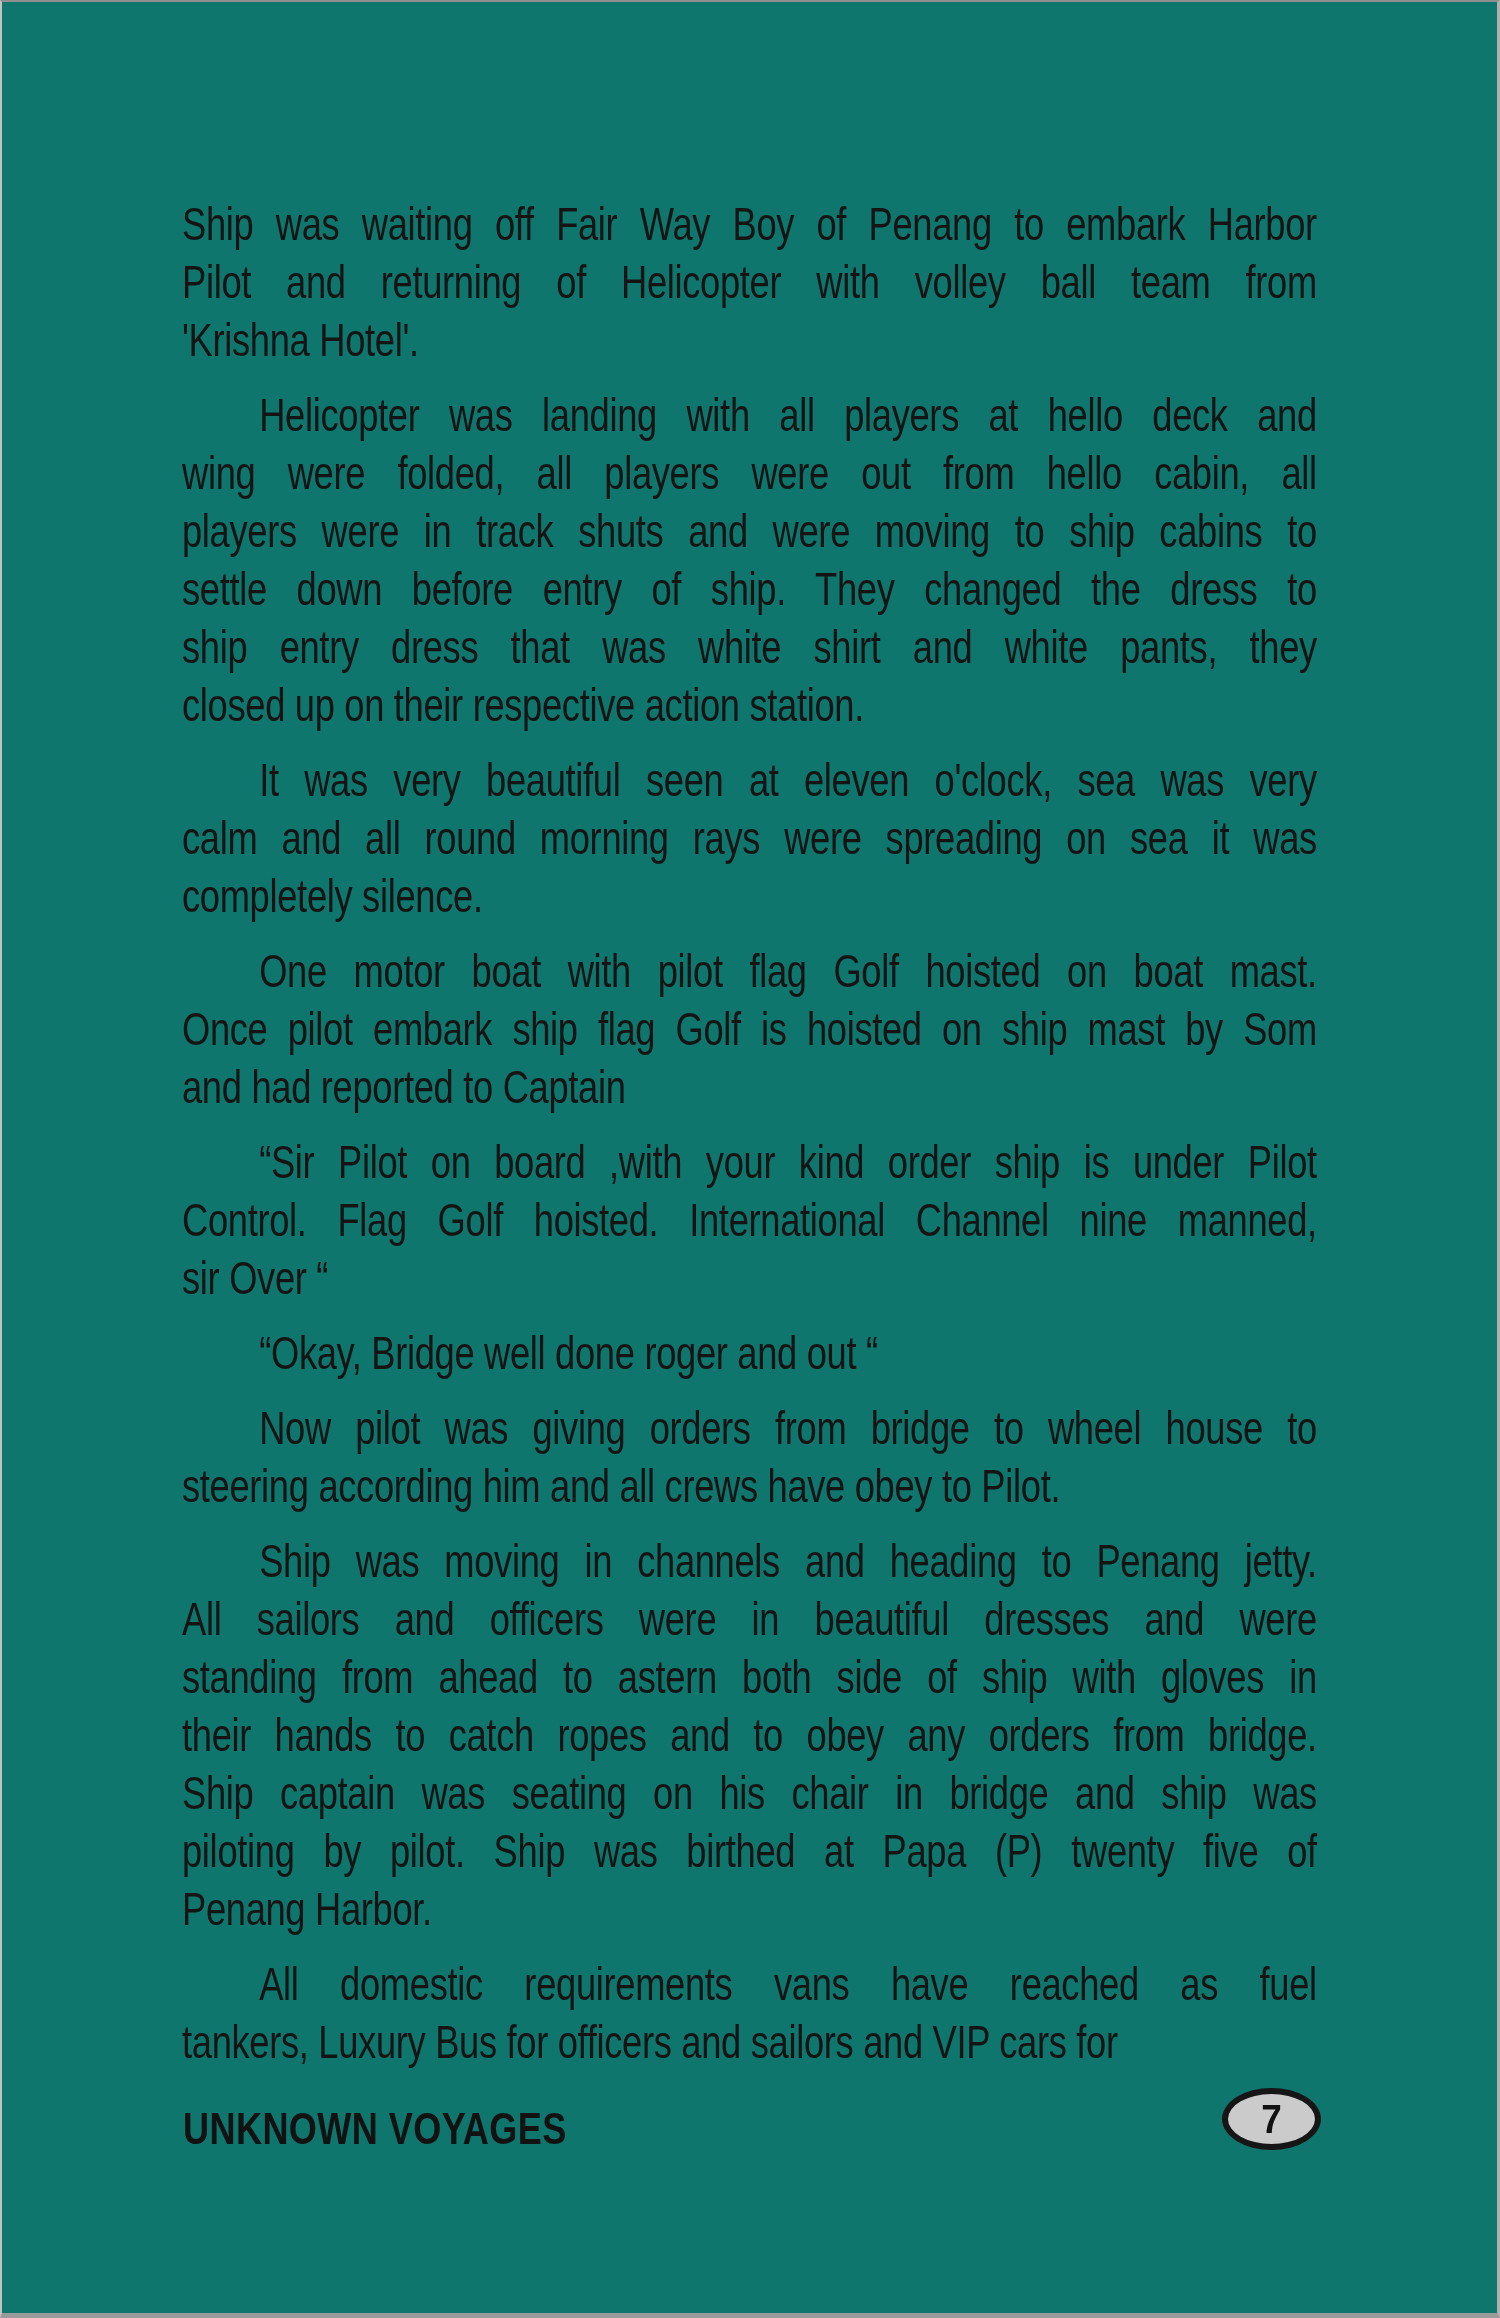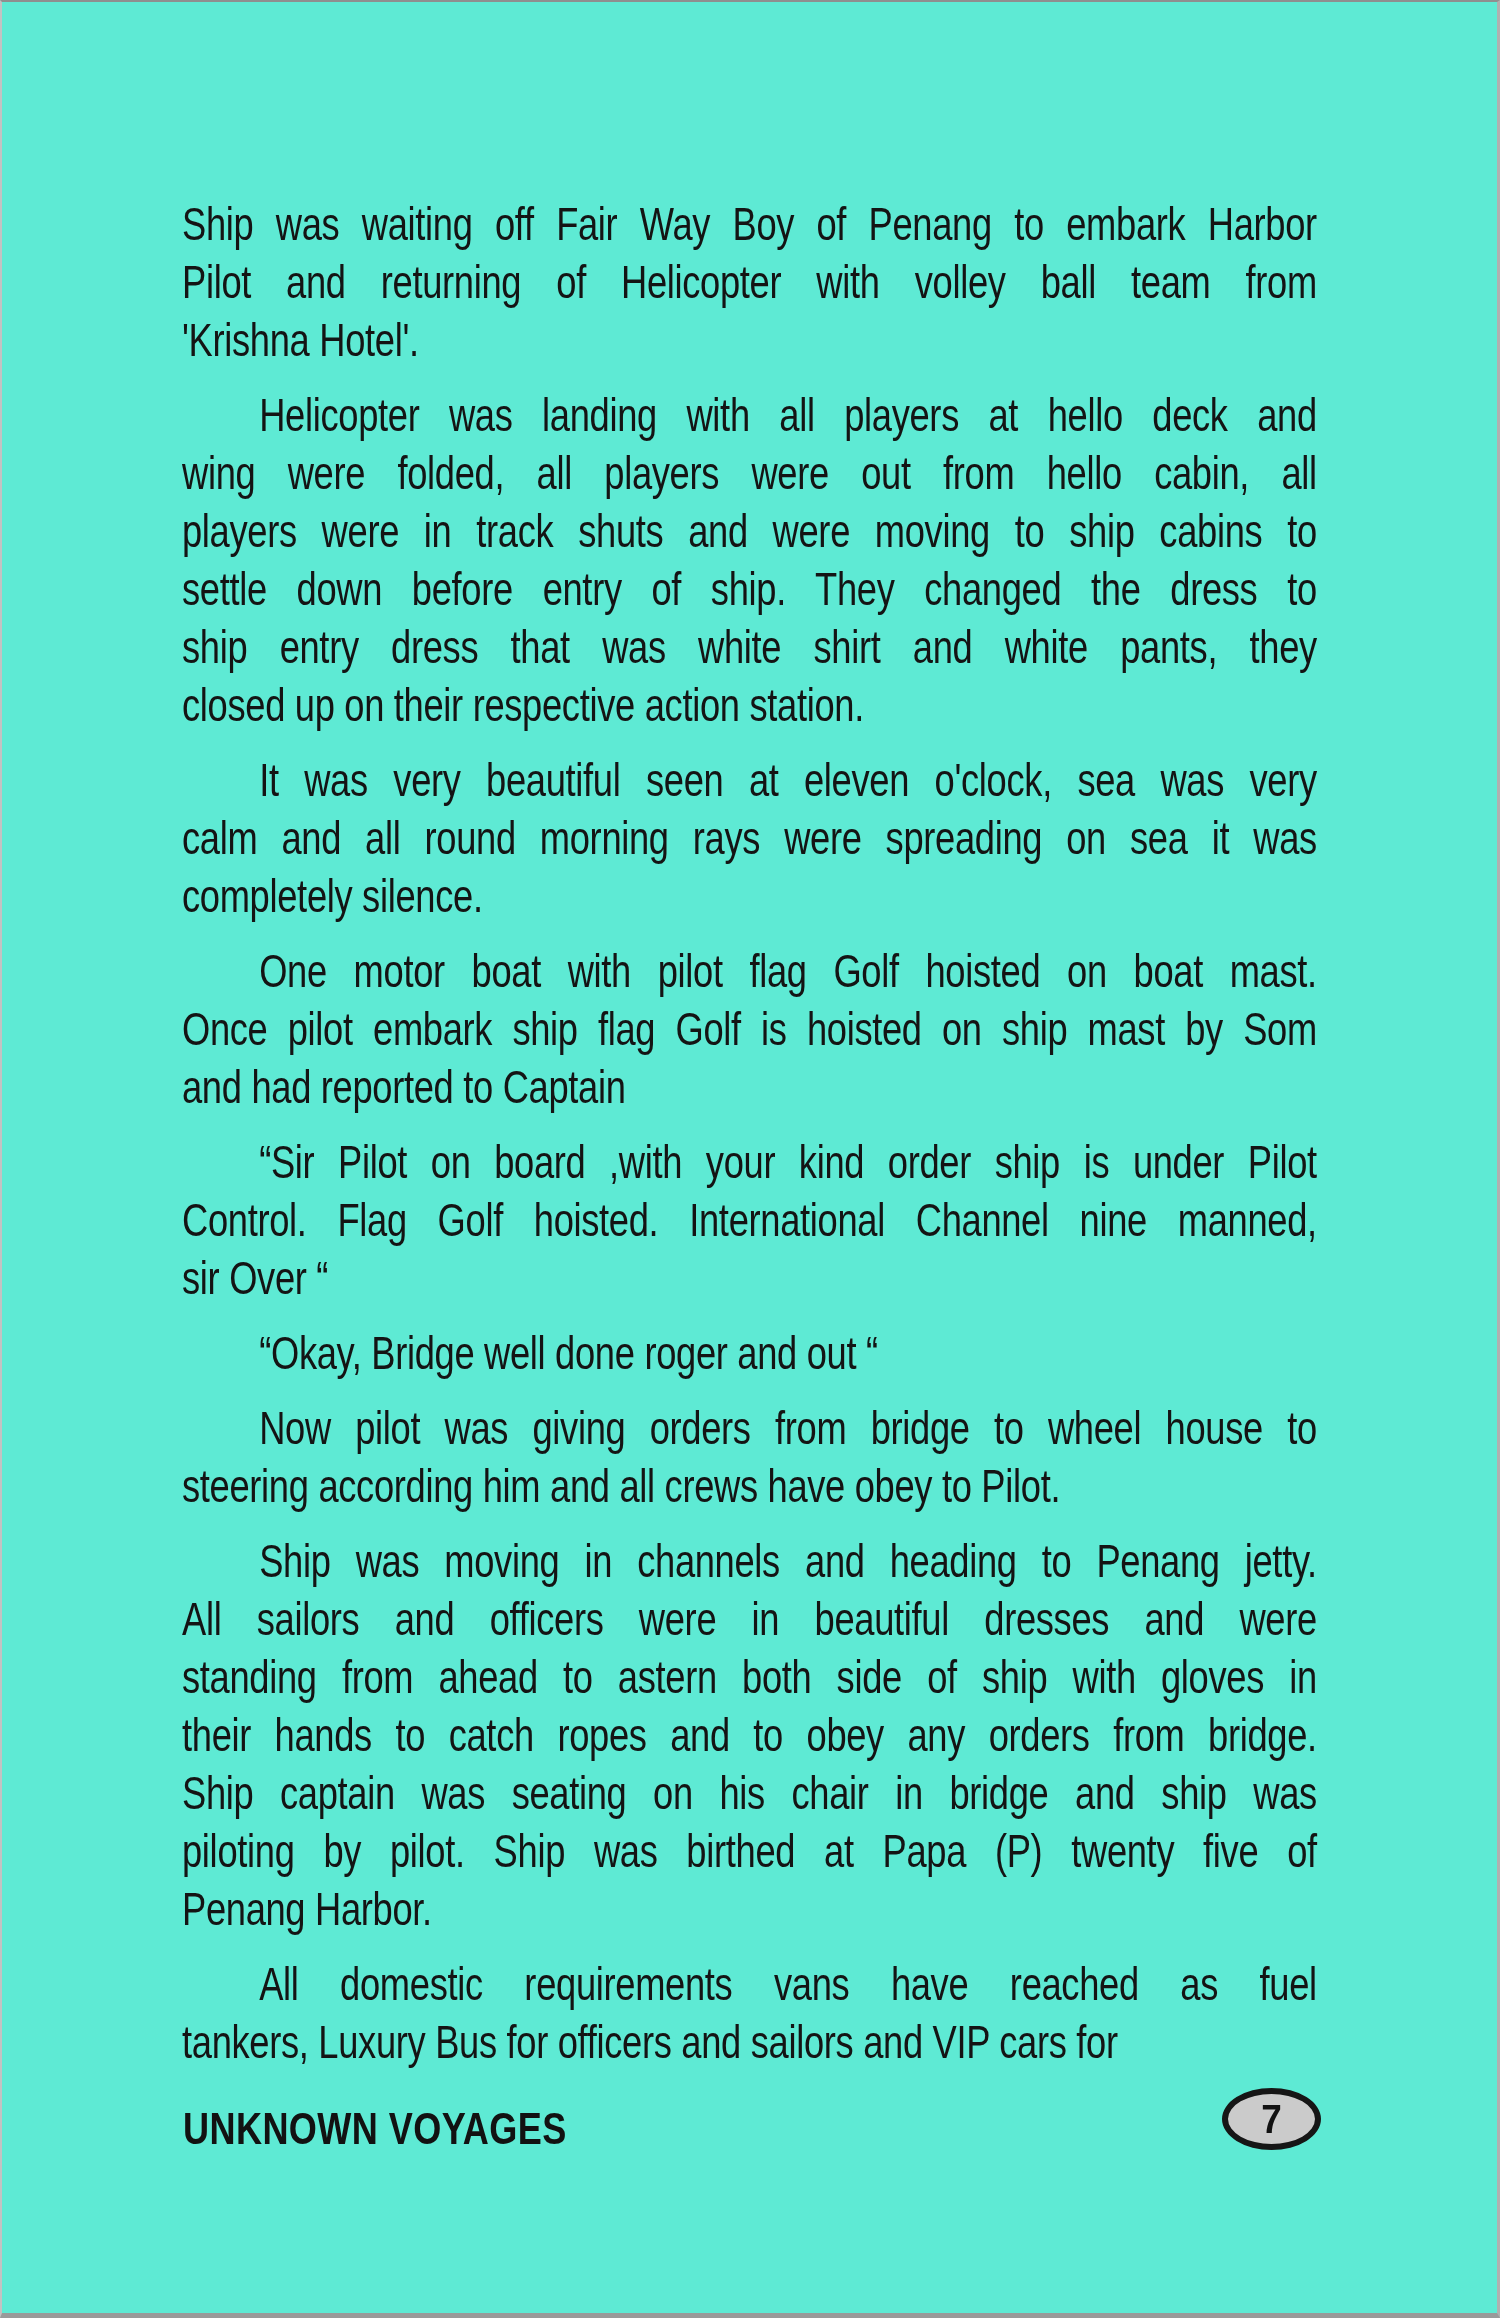--- a/index.html
+++ b/index.html
@@ -5,21 +5,21 @@
   html, body {
     margin: 0;
     padding: 0;
     background: #ffffff;
   }
   .page {
     position: relative;
     width: 1500px;
     height: 2318px;
     box-sizing: border-box;
-    background: #5eead4;
+    background: #0f766e;
     border-top: 2px solid #8f8f8f;
     border-left: 2px solid #c2c2c2;
     border-right: 3px solid #b0b0b0;
     border-bottom: 5px solid #9a9a9a;
     overflow: hidden;
     font-family: "Liberation Sans", sans-serif;
   }
   
   .text-block {
     position: absolute;

